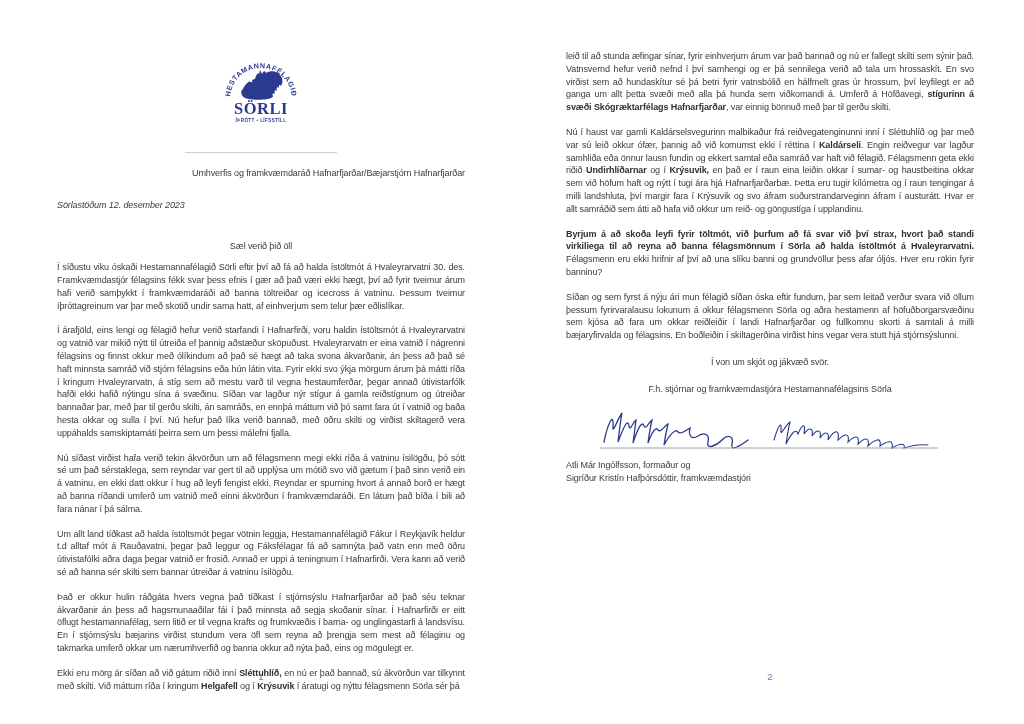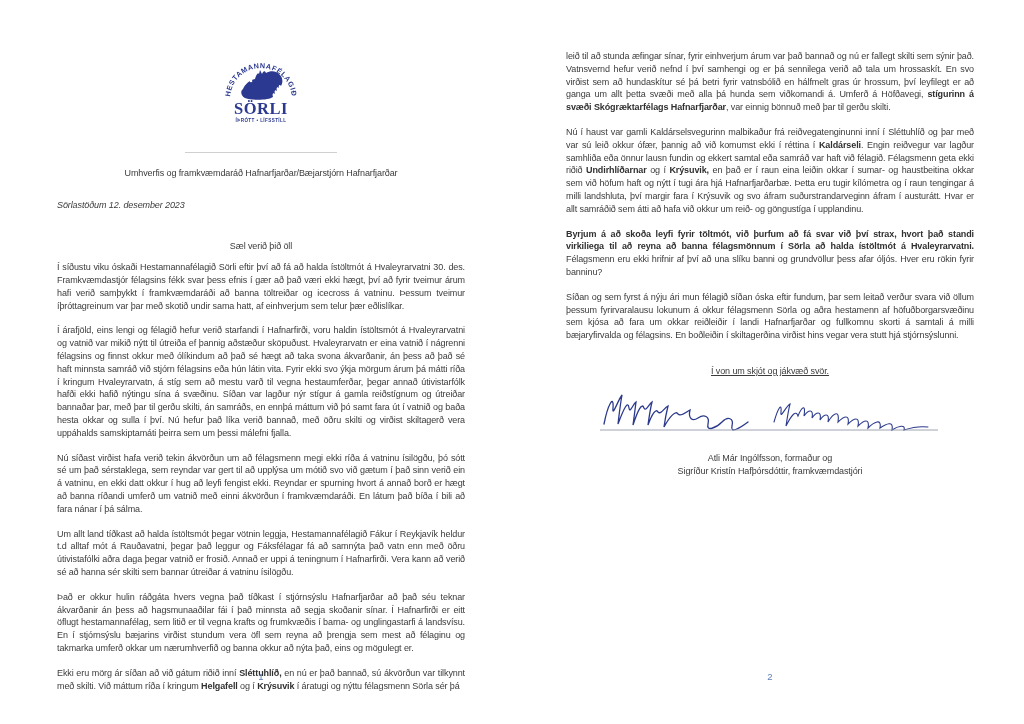--- a/index.html
+++ b/index.html
@@ -5,31 +5,31 @@
   html,body { margin:0; padding:0; }
   body {
     width:1024px; height:724px; background:#ffffff; position:relative;
     font-family:"Liberation Sans", sans-serif; color:#3b3b3b; overflow:hidden;
   }
   .page { position:absolute; top:0; width:408px; font-size:9px; line-height:12.8px; letter-spacing:-0.1px; }
   #page1 { left:57px; }
   #page2 { left:566px; padding-top:50px; }
   .logo-wrap { width:84px; margin:56px auto 0; text-align:center; }
   .logo-divider { width:152px; border-top:1px solid #cfcfcf; margin:22px auto 0; height:0; }
-  .recipient { margin-top:14px; text-align:center; }
+  .recipient { margin-top:14px; text-align:right; }
   .dateline { margin-top:19px; font-style:italic; }
   .salutation { margin-top:29px; margin-bottom:8px;text-align:center; }
   .body-text p { margin:0 0 12px; text-align:justify; }
   .body-text p.tight { margin-bottom:0; }
   .body-text b { font-weight:bold; color:#303030; }
   .pagenum { position:absolute; top:671px; left:0; width:408px; text-align:center;
              color:#5b7fb5; font-size:9.5px; letter-spacing:0; }
-  .centered { text-align:center; margin-top:23px;text-decoration:underline; }
+  .centered { text-align:center; margin-top:14px; }
   .sig-block { width:344px; margin:6px auto 0; display:block; }
-  .sig-names { text-align:center; line-height:13px; margin-top:16px; }
+  .sig-names { text-align:left; line-height:13px; margin-top:5px; }
 </style>
 </head>
 <body>
 
 <div class="page" id="page1">
 
   <div class="logo-wrap">
     <svg width="84" height="70" viewBox="0 0 84 70">
       <defs>
         <path id="arcpath" d="M 11,43 A 31,31 0 0 1 73,43" fill="none"></path>
@@ -70,20 +70,21 @@
 
   <div class="body-text">
       <p><span>leið til að stunda æfingar sínar, fyrir einhverjum árum var það bannað og nú er fallegt skilti sem sýnir það. Vatnsvernd hefur verið nefnd í því samhengi og er þá sennilega verið að tala um hrossaskít. En svo virðist sem að hundaskítur sé þá betri fyrir vatnsbólið en hálfmelt gras úr hrossum, því leyfilegt er að ganga um allt þetta svæði með alla þá hunda sem viðkomandi á. Umferð á Höfðavegi, </span><b>stígurinn á svæði Skógræktarfélags Hafnarfjarðar</b><span>, var einnig bönnuð með þar til gerðu skilti.</span></p>
       <p><span>Nú í haust var gamli Kaldárselsvegurinn malbikaður frá reiðvegatenginunni inní í Sléttuhlíð og þar með var sú leið okkur ófær, þannig að við komumst ekki í réttina í </span><b>Kaldárseli</b><span>. Engin reiðvegur var lagður samhliða eða önnur lausn fundin og ekkert samtal eða samráð var haft við félagið. Félagsmenn geta ekki riðið </span><b>Undirhlíðarnar</b><span> og í </span><b>Krýsuvik,</b><span> en það er í raun eina leiðin okkar í sumar- og haustbeitina okkar sem við höfum haft og nýtt í tugi ára hjá Hafnarfjarðarbæ. Þetta eru tugir kílómetra og í raun tengingar á milli landshluta, því margir fara í Krýsuvik og svo áfram suðurstrandarveginn áfram í austurátt. Hvar er allt samráðið sem átti að hafa við okkur um reið- og göngustíga í upplandinu.</span></p>
       <p><b>Byrjum á að skoða leyfi fyrir töltmót, við þurfum að fá svar við því  strax, hvort það standi virkiliega til að reyna að banna félagsmönnum í Sörla að halda ístöltmót á Hvaleyrarvatni.</b><span> Félagsmenn eru ekki hrifnir af því að una slíku banni og grundvöllur þess afar óljós. Hver eru rökin fyrir banninu?</span></p>
       <p><span>Síðan og sem fyrst á nýju ári mun félagið síðan óska eftir fundum, þar sem leitað verður svara við öllum þessum fyrirvaralausu lokunum á okkur félagsmenn Sörla og aðra hestamenn af höfuðborgarsvæðinu sem kjósa að fara um okkar reiðleiðir í landi Hafnarfjarðar og fullkomnu skorti á samtali á milli bæjaryfirvalda og félagsins. En boðleiðin í skiltagerðina virðist hins vegar vera stutt hjá stjórnsýslunni.</span></p>
     </div>
 
   <div class="centered">Í von um skjót og jákvæð svör.</div>
 
+  <div class="centered">F.h. stjórnar og framkvæmdastjóra Hestamannafélagsins Sörla</div>
 
   <svg class="sig-block" width="344" height="52" viewBox="0 0 344 52">
     <g fill="none" stroke="#2b3a8c" stroke-width="1.3" stroke-linecap="round">
       <path d="M6,40 C10,20 16,10 15,24 C14,34 20,16 24,11 C22,22 21,32 20,40 C26,24 30,16 31,24 C32,30 35,20 38,18 C37,26 36,34 35,41 C40,26 44,18 46,24 C48,28 51,20 54,18 C52,26 51,34 50,41 C54,30 58,24 60,28 C63,31 66,24 70,22 C68,30 67,36 66,43 C72,32 78,26 80,30 C83,33 88,28 92,26 C90,34 94,38 100,34 C106,30 112,32 110,40 C108,48 118,44 124,38 C130,32 136,34 134,42 C132,50 142,44 150,38"></path>
       <path stroke-width="1.1" d="M176,38 C180,24 184,18 183,28 C182,36 188,22 192,20 C190,28 189,36 188,42 C194,30 198,26 200,32 C204,22 208,20 206,32 C210,26 216,24 214,34 C218,28 224,26 222,36 C226,30 232,28 230,38 C236,28 242,26 240,38 C246,32 252,30 250,40 C256,34 262,32 260,42 C266,36 272,34 270,44 C276,38 284,34 282,44 C288,40 296,36 294,46 C300,42 308,40 306,46 C312,44 322,42 330,43"></path>
     </g>
     <line x1="2" y1="46" x2="340" y2="46" stroke="#939ba8" stroke-width="0.9"></line>
   </svg>
 
   <div class="sig-names">

